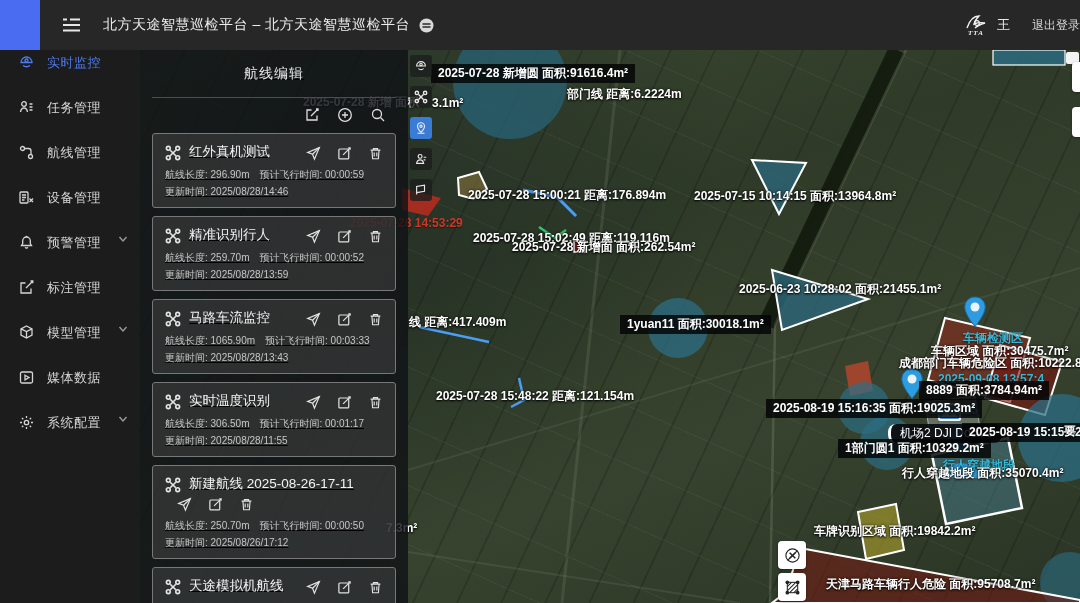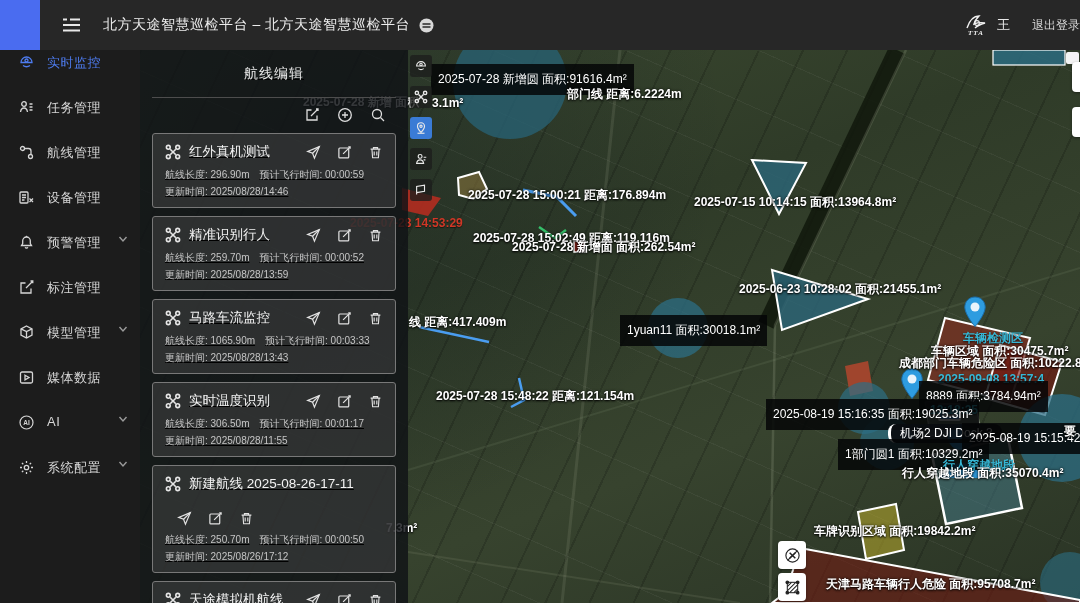--- a/index.html
+++ b/index.html
@@ -14,21 +14,21 @@
     background-image:
       repeating-linear-gradient(115deg, rgba(0,0,0,0.16) 0 2px, transparent 2px 40px),
       repeating-linear-gradient(24deg, rgba(255,255,255,0.045) 0 1px, transparent 1px 54px),
       radial-gradient(circle at 20% 15%, rgba(10,20,30,0.35), transparent 45%),
       linear-gradient(160deg, #3d4b31 0%, #2f3b28 38%, #37432e 68%, #2a3425 100%);
   }
   .map-shapes{ position:absolute; left:0; top:0; z-index:1; pointer-events:none; }
 
   .ann{ position:absolute; z-index:2; font-size:12px; white-space:nowrap; line-height:15px; }
   .ann.white{ color:#fff; font-weight:600; text-shadow:0 1px 2px rgba(0,0,0,.95),0 0 3px rgba(0,0,0,.8); }
-  .ann.black{ background:rgba(4,5,6,.84); color:#fff; font-weight:400; padding:8px 7px; }
+  .ann.black{ background:rgba(4,5,6,.84); color:#fff; font-weight:700; padding:2px 7px; }
   .ann.teal{ color:#36b7d5; font-weight:600; text-shadow:0 1px 2px rgba(0,0,0,.8); }
   .ann.red{ color:#d03726; font-weight:700; text-shadow:0 1px 1px rgba(0,0,0,.5); }
   .ann.tooltip{ background:rgba(10,12,16,.92); border-left:3px solid #fff; color:#fff; padding:2px 9px; font-weight:500;border-radius:8px; }
 
   
   .map-toolbar{ position:absolute; left:410px; top:55px; z-index:5; display:flex; flex-direction:column; gap:9px; }
   .mt-btn{ width:22px; height:22px; background:rgba(28,30,28,.78); border-radius:3px; display:flex; align-items:center; justify-content:center; color:#e8e8e8; cursor:pointer; }
   .mt-btn.active{ background:#3a7bd5; }
   .mt-btn svg{ width:14px; height:14px; }
 
@@ -39,21 +39,21 @@
   .route-panel{
     position:absolute; left:140px; top:50px; bottom:0; width:268px; z-index:10;
     background:rgba(16,18,22,.82); display:flex; flex-direction:column; overflow:hidden;text-decoration:underline;
   }
   .panel-title{ text-align:center; color:#e8e8e8; font-size:14px; letter-spacing:1px; padding:15px 0 14px; }
   .panel-divider{ border-top:1px solid #4d4d4d; margin:0 12px; }
   .panel-tools{ display:flex; justify-content:flex-end; gap:17px; padding:9px 22px 7px; color:#dedede; }
   .panel-tools svg{ width:16px; height:16px; cursor:pointer; }
   .cards{ flex:1; padding:3px 12px 0; display:flex; flex-direction:column; gap:8px; overflow:hidden; }
   .card{ background:rgba(82,82,82,.42); border:1px solid #787878; border-radius:3px; padding:9px 12px 8px; cursor:pointer; }
-  .card-head{ display:flex; align-items:center; flex-wrap:wrap; row-gap:18px; margin-bottom:6px; }
+  .card-head{ display:flex; align-items:flex-end; flex-wrap:wrap; row-gap:4px; margin-bottom:6px; }
   .card-title{ color:#f2f2f2; font-size:13.5px; font-weight:500; margin-right:auto; white-space:nowrap; }
   .card-head .i.drone-g{ width:16px; height:16px; color:#e6e6e6; margin-right:8px; flex:0 0 auto; }
   .card-actions{ display:flex; gap:16px; color:#e2e2e2; margin-left:12px; }
   .card-actions svg{ width:15px; height:15px; cursor:pointer; }
   .card-stats{ display:flex; flex-wrap:wrap; column-gap:10px; row-gap:2px; color:#c5c5c5; font-size:10px; line-height:15px; }
   .card-stats span{ white-space:nowrap; }
   .card-updated{ color:#c5c5c5; font-size:10px; line-height:15px; margin-top:2px; }
 
   
   .sidebar{ position:absolute; left:0; top:50px; bottom:0; width:140px; background:#1c1c1c; z-index:20; padding-top:4px; }
@@ -171,21 +171,21 @@
     <polygon points="800,548 1080,600 1080,603 772,603 786,592" fill="rgba(120,25,18,.55)" stroke="#fff" stroke-width="2"></polygon>
   </svg>
 
   <div class="ann black" style="left:431px;top:64px">2025-07-28 新增圆   面积:91616.4m²</div>
   <div class="ann white" style="left:567px;top:87px">部门线   距离:6.2224m</div>
   <div class="ann white" style="left:432px;top:96px">3.1m²</div>
   <div class="ann white" style="left:468px;top:188px">2025-07-28 15:00:21   距离:176.894m</div>
   <div class="ann red" style="left:350px;top:216px">2025-07-28 14:53:29</div>
   <div class="ann white" style="left:473px;top:231px">2025-07-28 15:02:49   距离:119.116m</div>
   <div class="ann white" style="left:512px;top:240px">2025-07-28 新增面   面积:262.54m²</div>
-  <div class="ann white" style="left:694px;top:195px">2025-07-15 10:14:15   面积:13964.8m²</div>
+  <div class="ann white" style="left:694px;top:189px">2025-07-15 10:14:15   面积:13964.8m²</div>
   <div class="ann white" style="left:739px;top:282px">2025-06-23 10:28:02   面积:21455.1m²</div>
   <div class="ann white" style="left:409px;top:315px">线   距离:417.409m</div>
   <div class="ann black" style="left:620px;top:315px">1yuan11   面积:30018.1m²</div>
   <div class="ann white" style="left:436px;top:389px">2025-07-28 15:48:22   距离:121.154m</div>
   <div class="ann teal" style="left:938px;top:372px">2025-09-08 13:57:4</div>
   <div class="ann teal" style="left:963px;top:331px">车辆检测区</div>
   <div class="ann white" style="left:931px;top:344px">车辆区域   面积:30475.7m²</div>
   <div class="ann white" style="left:899px;top:356px">成都部门车辆危险区   面积:10222.8m²</div>
   <div class="ann black" style="left:919px;top:381px">8889   面积:3784.94m²</div>
   <div class="ann teal" style="left:930px;top:403px">13:18:25</div>
@@ -491,30 +491,20 @@
         </svg>
     </div>
     <div class="side-item">
       <svg class="s-icon" viewBox="0 0 17 17" fill="none" stroke="currentColor" stroke-width="1.3">
         <rect x="2.5" y="3" width="12" height="11" rx="1.5"></rect>
           <path d="M7 6.2 l4 2.3 -4 2.3 z"></path>
       </svg>
       <span class="s-label">媒体数据</span>
     </div>
     <div class="side-item">
-      <svg class="s-icon" viewBox="0 0 17 17" fill="none" stroke="currentColor" stroke-width="1.2">
-        <circle cx="8.5" cy="8.5" r="6.5"></circle>
-        <text x="8.5" y="11" text-anchor="middle" font-size="6.5" font-weight="bold" fill="currentColor" stroke="none" font-family="Liberation Sans, sans-serif">AI</text>
-      </svg>
-      <span class="s-label">AI</span>
-      <svg class="chev" viewBox="0 0 10 10" fill="none" stroke="currentColor" stroke-width="1.4">
-          <path d="M1.5 3 L5 7 L8.5 3"></path>
-        </svg>
-    </div>
-    <div class="side-item">
       <svg class="s-icon" viewBox="0 0 17 17" fill="none" stroke="currentColor" stroke-width="1.3">
         <circle cx="8.5" cy="8.5" r="2.2"></circle>
         <path d="M8.5 2 v2 M8.5 13 v2 M2 8.5 h2 M13 8.5 h2 M3.9 3.9 l1.4 1.4 M11.7 11.7 l1.4 1.4 M13.1 3.9 l-1.4 1.4 M5.3 11.7 l-1.4 1.4"></path>
       </svg>
       <span class="s-label">系统配置</span>
       <svg class="chev" viewBox="0 0 10 10" fill="none" stroke="currentColor" stroke-width="1.4">
           <path d="M1.5 3 L5 7 L8.5 3"></path>
         </svg>
     </div>
   </nav>

